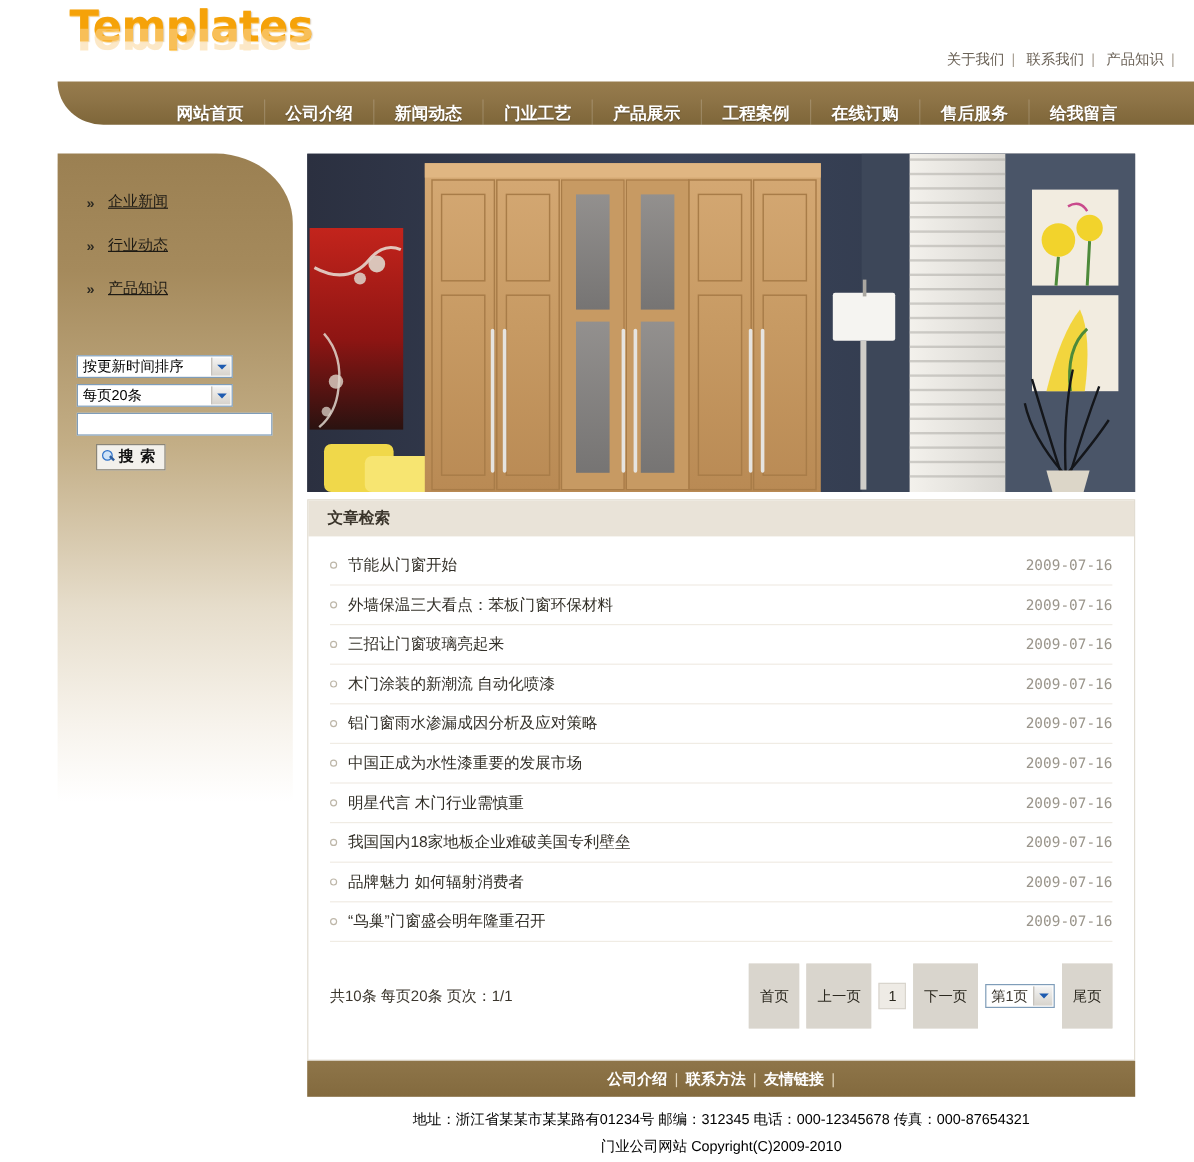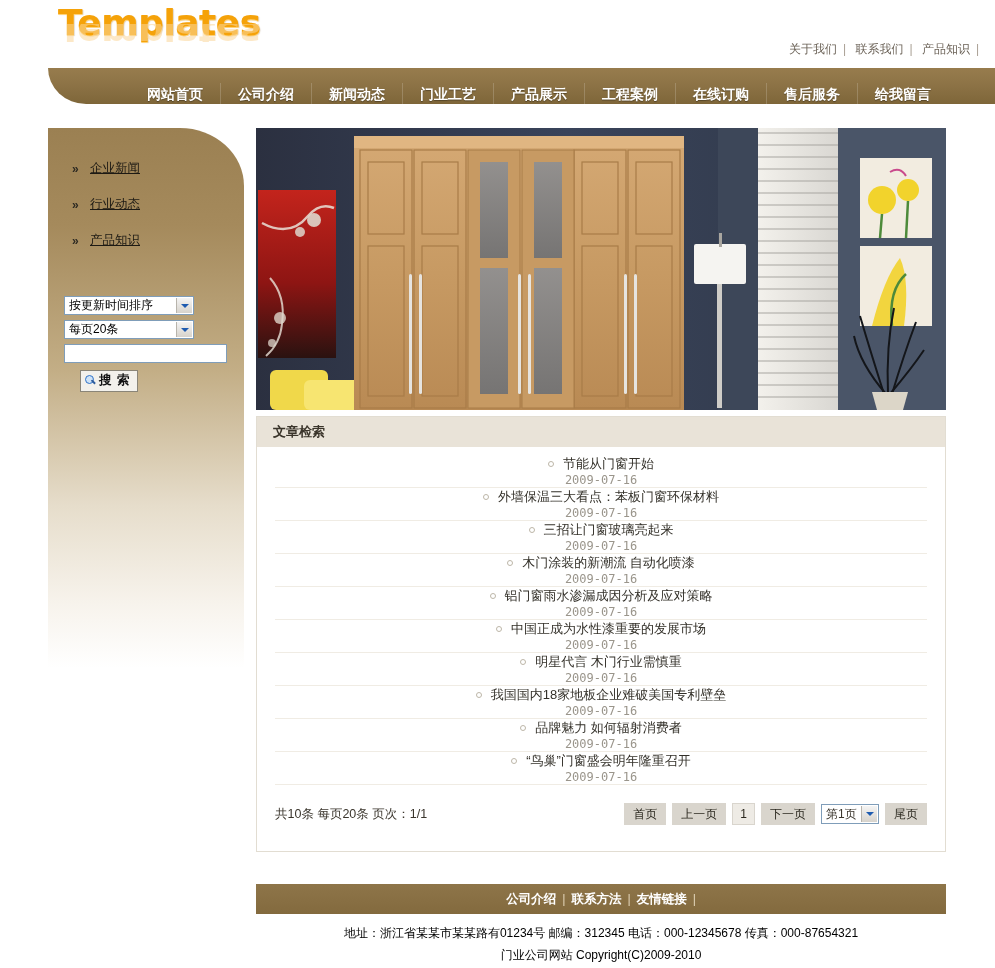--- a/index.html
+++ b/index.html
@@ -238,21 +238,20 @@
     color: #3a342a;
   }
   .art-list { padding: 8px 18px 0 18px; }
   .art-row {
     display: flex;
     align-items: center;
     justify-content: space-between;
     height: 33px;
     border-bottom: 1px solid #f0ece4;
     font-size: 13px;
-    flex-direction: column;
   }
   .art-left { display: flex; align-items: center; gap: 9px; }
   .art-bullet {
     width: 6px; height: 6px;
     border: 1px solid #bdb6a8;
     border-radius: 50%;
     display: inline-block;
   }
   .art-title { color: #333029; text-decoration: none; cursor: pointer; }
   .art-date { color: #9a958b; font-size: 12px; font-family: "DejaVu Sans Mono", monospace; }
@@ -264,21 +263,21 @@
     padding: 18px 18px 26px 18px;
     font-size: 12.5px;
     color: #3a352c;
   }
   .pager-btns { display: flex; align-items: center; gap: 6px; }
   .pbtn {
     background: #d9d5cd;
     border: 1px solid #d9d5cd;
     color: #2b281f;
     font-size: 12px;
-    padding: 3px 8px;
+    padding: 19px 8px;
     cursor: pointer;
     line-height: 14px;
   }
   .pbtn.num { background: #eeebe5; padding: 3px 7px; }
   .pager-select {
     position: relative;
     width: 58px; height: 20px;
     border: 1px solid #7f9db9;
     background: #fff;
     font-size: 12px;

